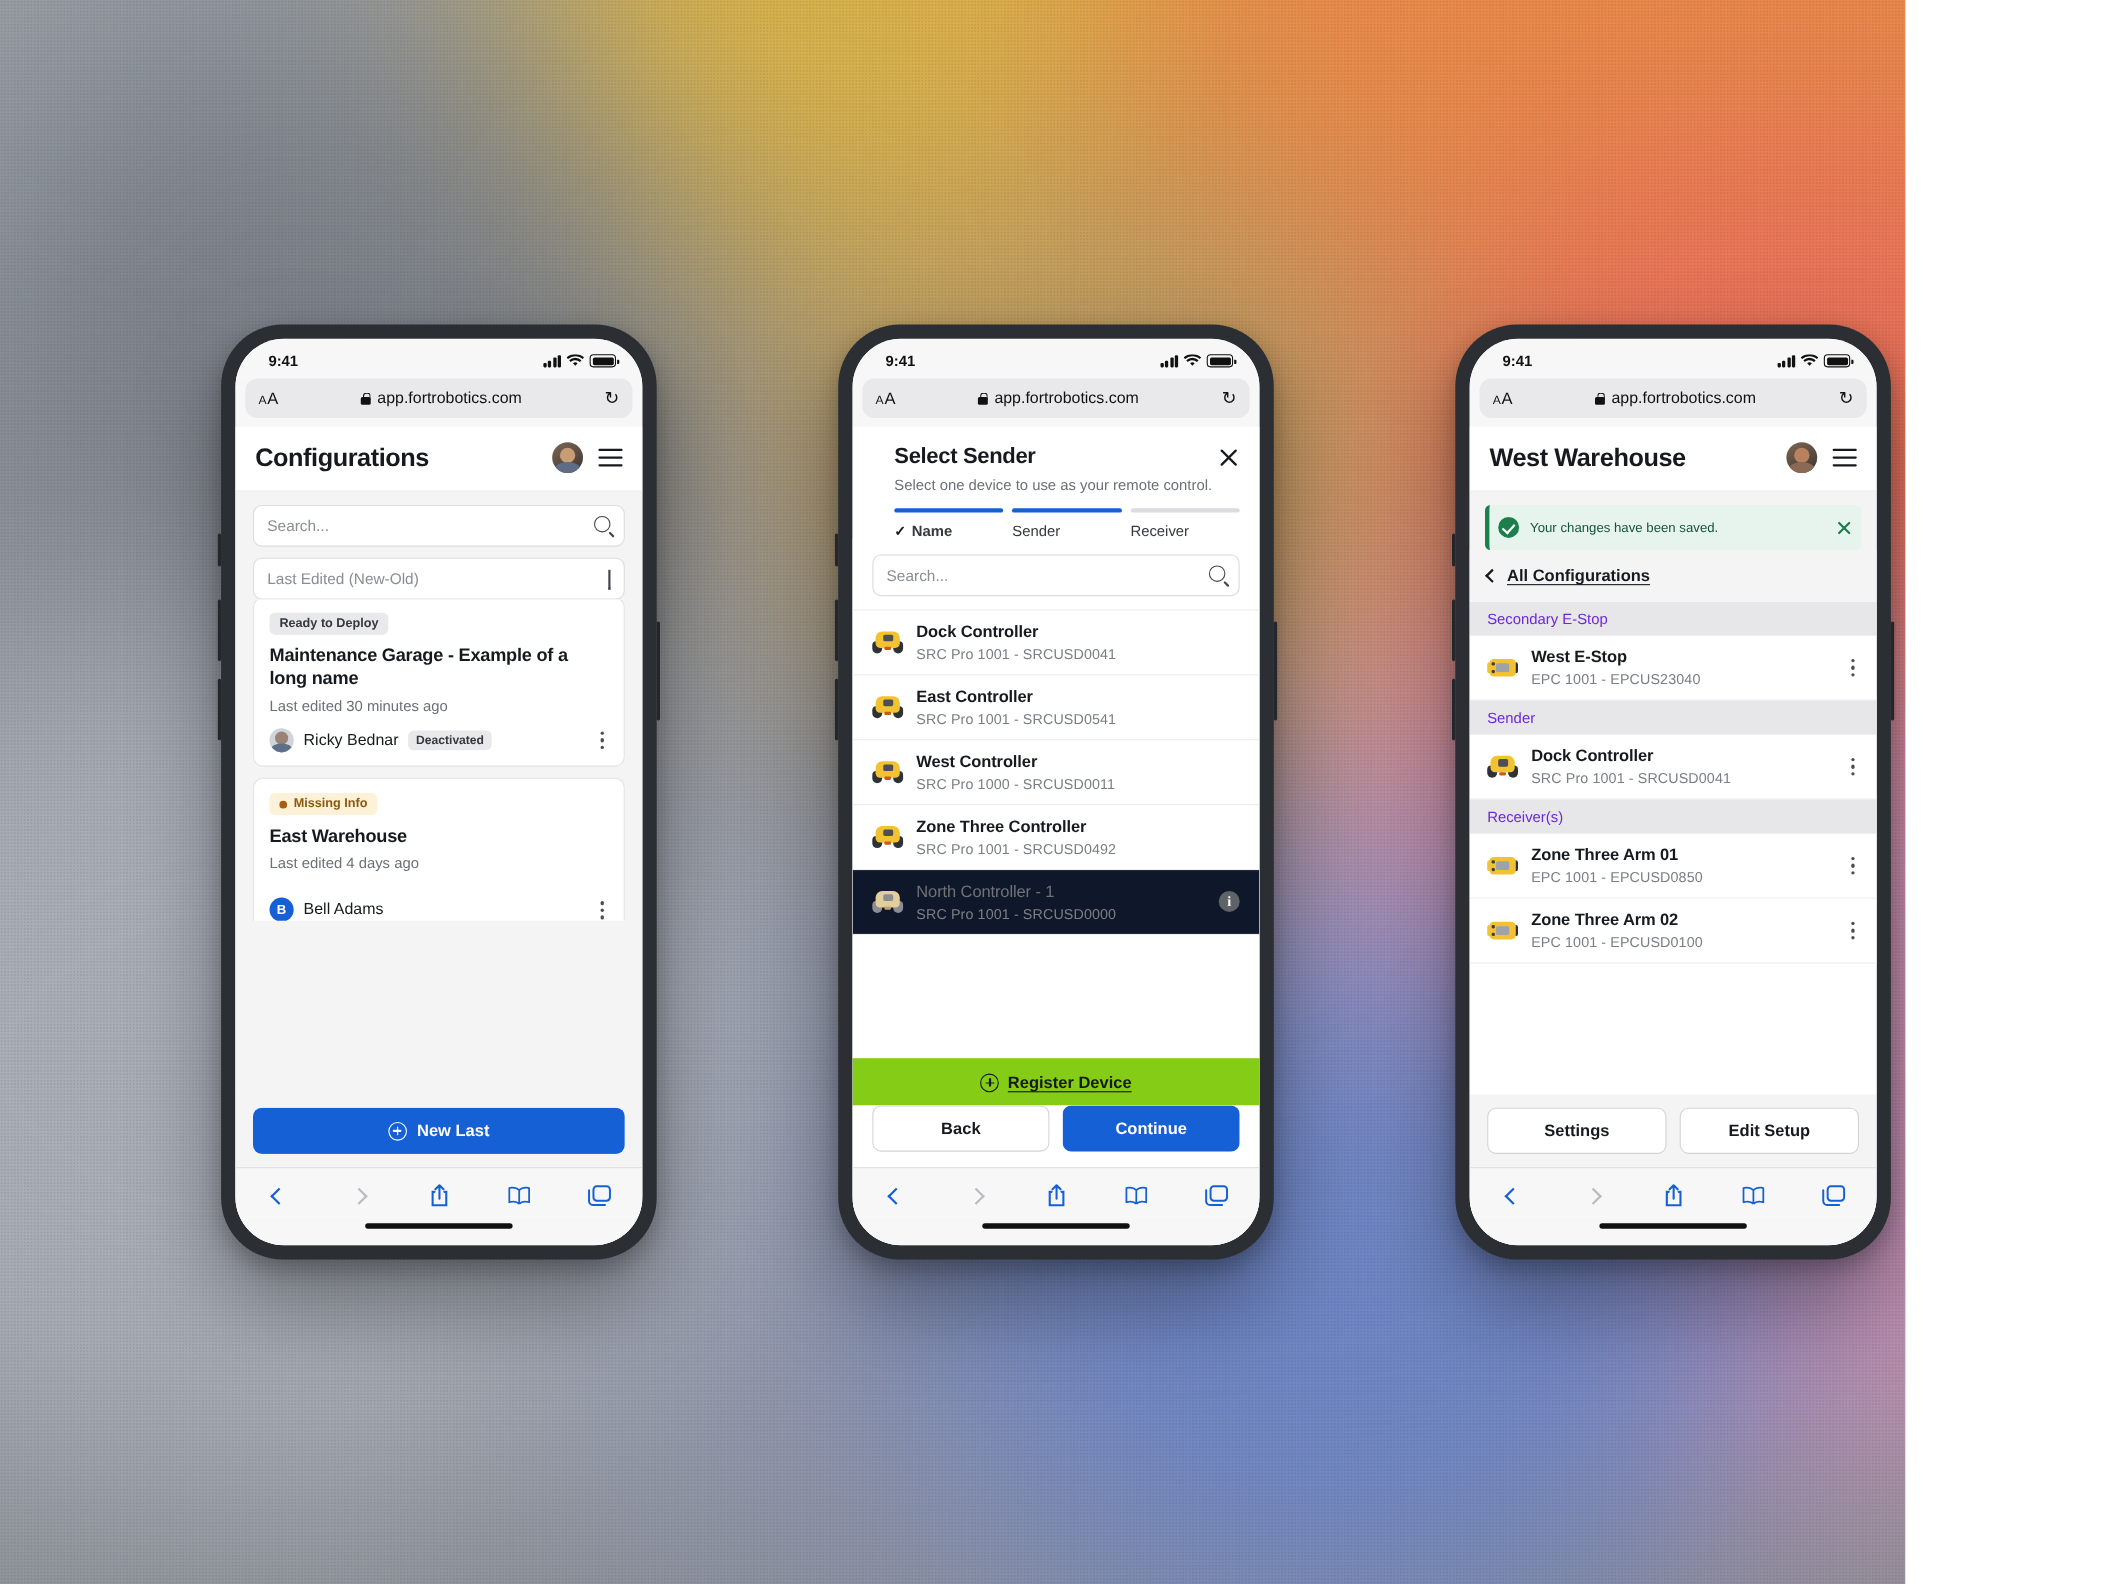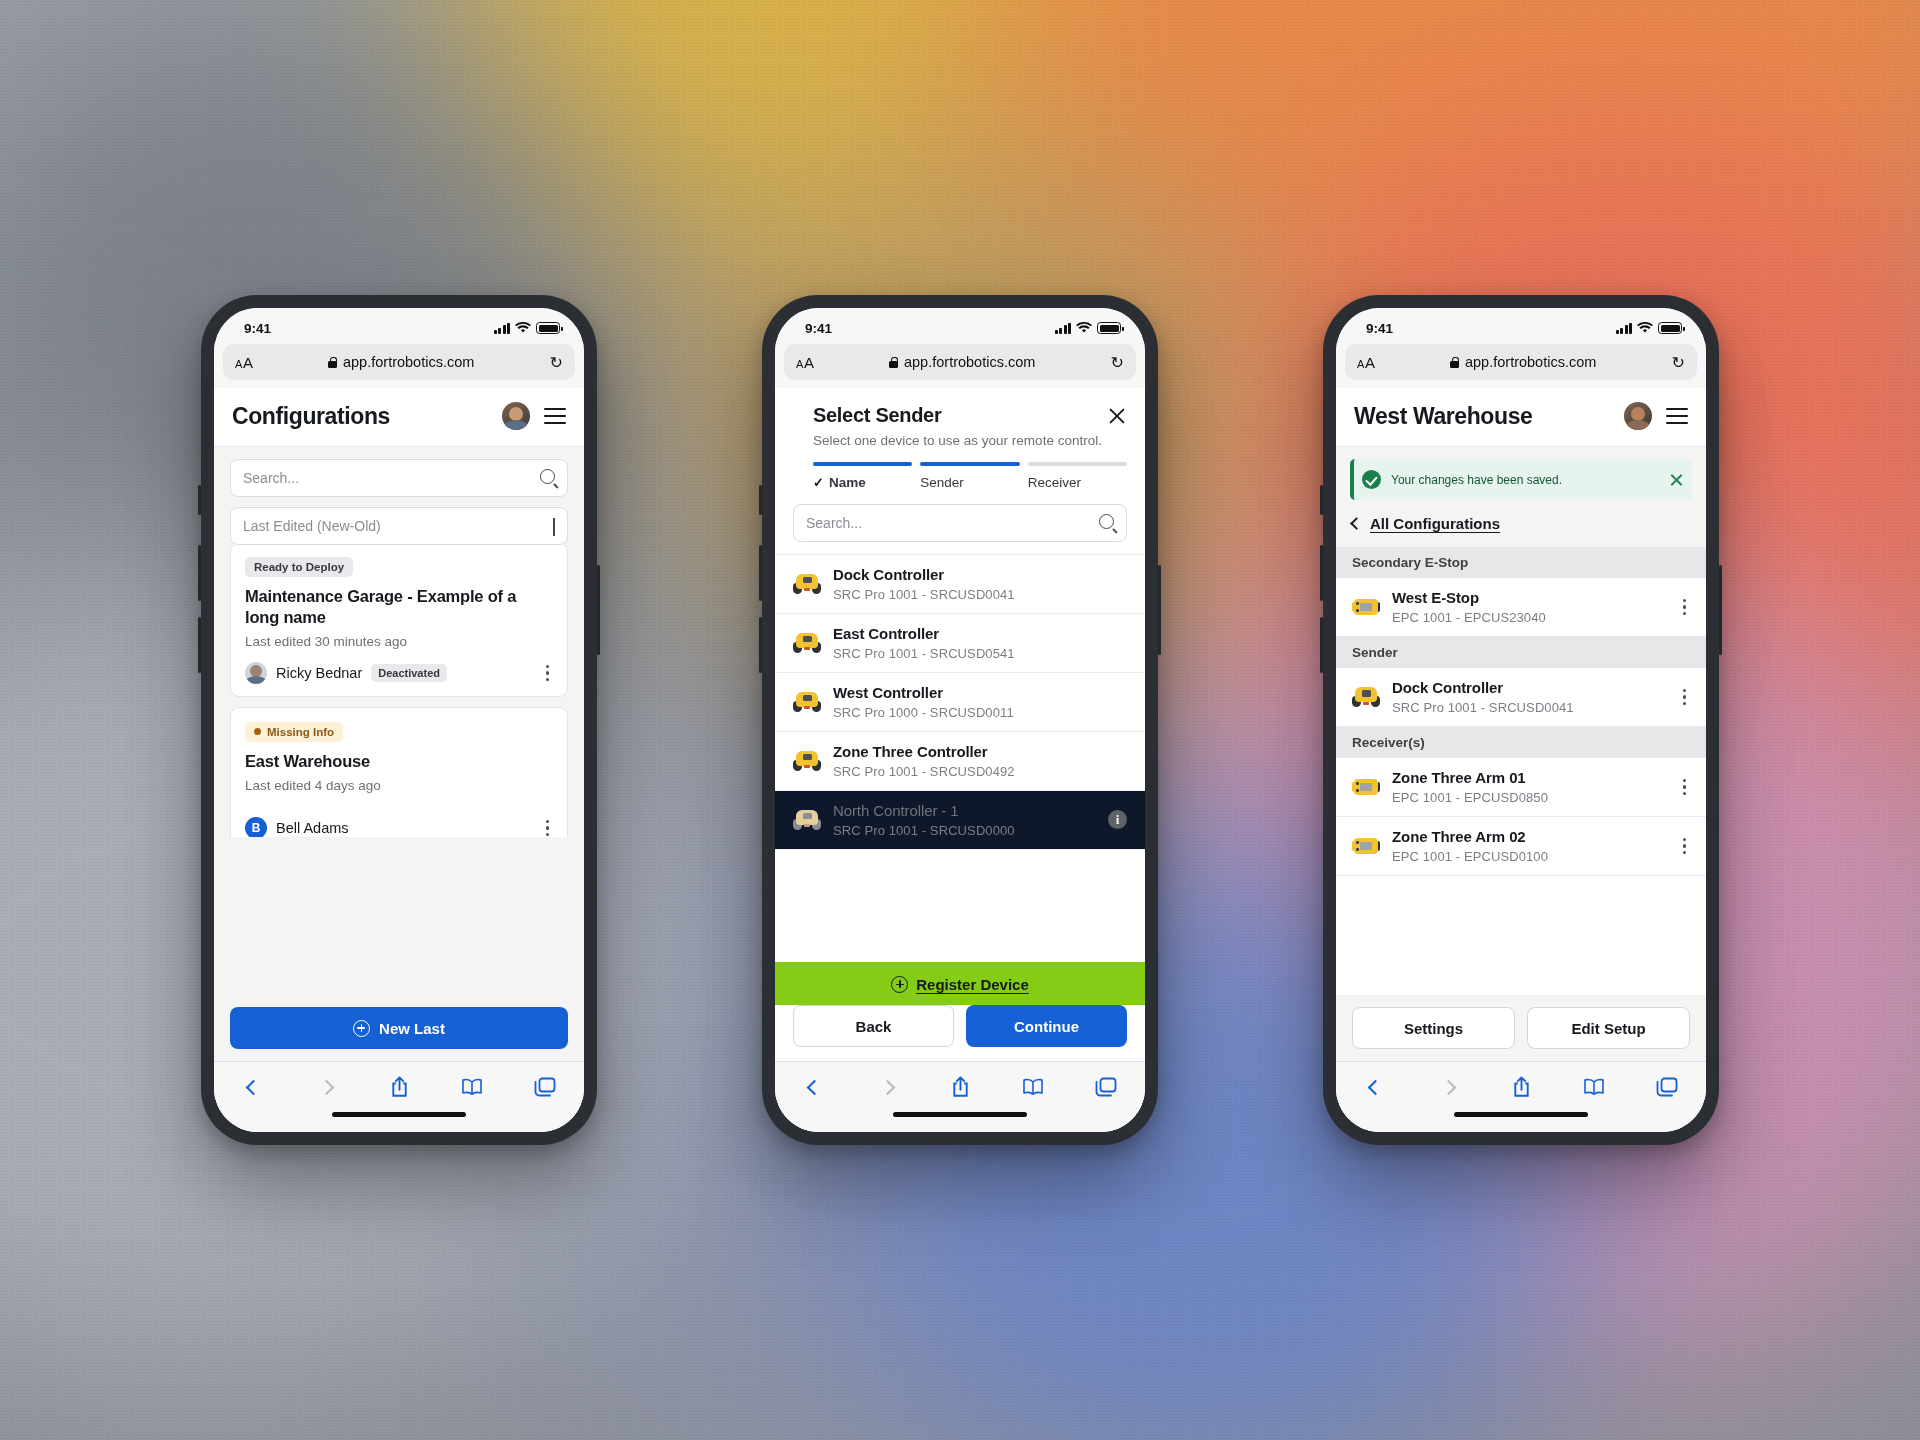--- a/index.html
+++ b/index.html
@@ -3,21 +3,21 @@
 <meta charset="utf-8">
 <style>
   * { box-sizing: border-box; margin: 0; padding: 0; }
   html, body {
     width: 1920px; height: 1440px;
     overflow: hidden;
     font-family: "Liberation Sans", sans-serif;
   }
   #canvas {
     position: relative;
-    width: 1920px; height: 1440px;
+    width: 1732px; height: 1440px;
     overflow: hidden;
     background: #8b8f95;
   }
   
   .bg-layer { position: absolute; inset: -10%; filter: blur(110px); }
   .blob { position: absolute; border-radius: 50%; }
   .b1 { width: 1100px; height: 900px; left: -180px; top: -260px; background: #9aa0a6; }
   .b2 { width: 1000px; height: 820px; left: 640px; top: -340px; background: #d9b24a; }
   .b3 { width: 1100px; height: 900px; left: 1180px; top: -280px; background: #e88a4a; }
   .b4 { width: 900px; height: 860px; left: 1380px; top: 260px; background: #e8715a; }
@@ -247,21 +247,21 @@
   }
   .toast .ok { width:19px;height:19px;border-radius:50%;background:#1a7f4b;position:relative;flex:0 0 19px;}
   .toast .ok::after{content:"";position:absolute;left:5.5px;top:4px;width:5px;height:9px;border-right:2px solid #fff;border-bottom:2px solid #fff;transform:rotate(42deg);}
   .toast .tx { margin-right:auto; }
   .toast .x { width:15px;height:15px;position:relative;flex:0 0 15px;}
   .toast .x::before,.toast .x::after{content:"";position:absolute;left:0;top:6.5px;width:15px;height:2px;background:#1a7f4b;border-radius:2px;}
   .toast .x::before{transform:rotate(45deg);} .toast .x::after{transform:rotate(-45deg);}
   .backlink { display:flex; align-items:center; gap:9px; padding: 15px 16px 15px; background:#f4f4f5;}
   .backlink .c { width:9px;height:9px;border-left:2.2px solid #16191d;border-bottom:2.2px solid #16191d;transform:rotate(45deg);}
   .backlink .t { font-size:15px; font-weight:600; color:#16191d; text-decoration:underline; text-underline-offset:3px;}
-  .sec-head { background:#e7e7ea; padding: 8px 16px; font-size:13.5px; color:#404040; font-weight:700;}
+  .sec-head { background:#e7e7ea; padding: 8px 16px; font-size:13.5px; color:#6d28d9; font-weight:400;}
   .sec-row { display:flex; align-items:center; gap:12px; background:#fff; padding: 11px 16px; border-bottom:1px solid #ececee;}
   .sec-row .nm { font-size:15px; font-weight:700; color:#16191d; letter-spacing:-.1px;}
   .sec-row .mt { font-size:13px; color:#7b7f85; margin-top:3px; letter-spacing:.1px;}
   .list3 { flex:1; min-height:0; overflow:hidden; background:#fff;}
   .actions3 { display:flex; gap:12px; padding: 12px 16px; background:#f4f4f5; flex:0 0 auto;}
   .actions3 .btn { flex:1; }
 </style>
 </head>
 <body>
 

